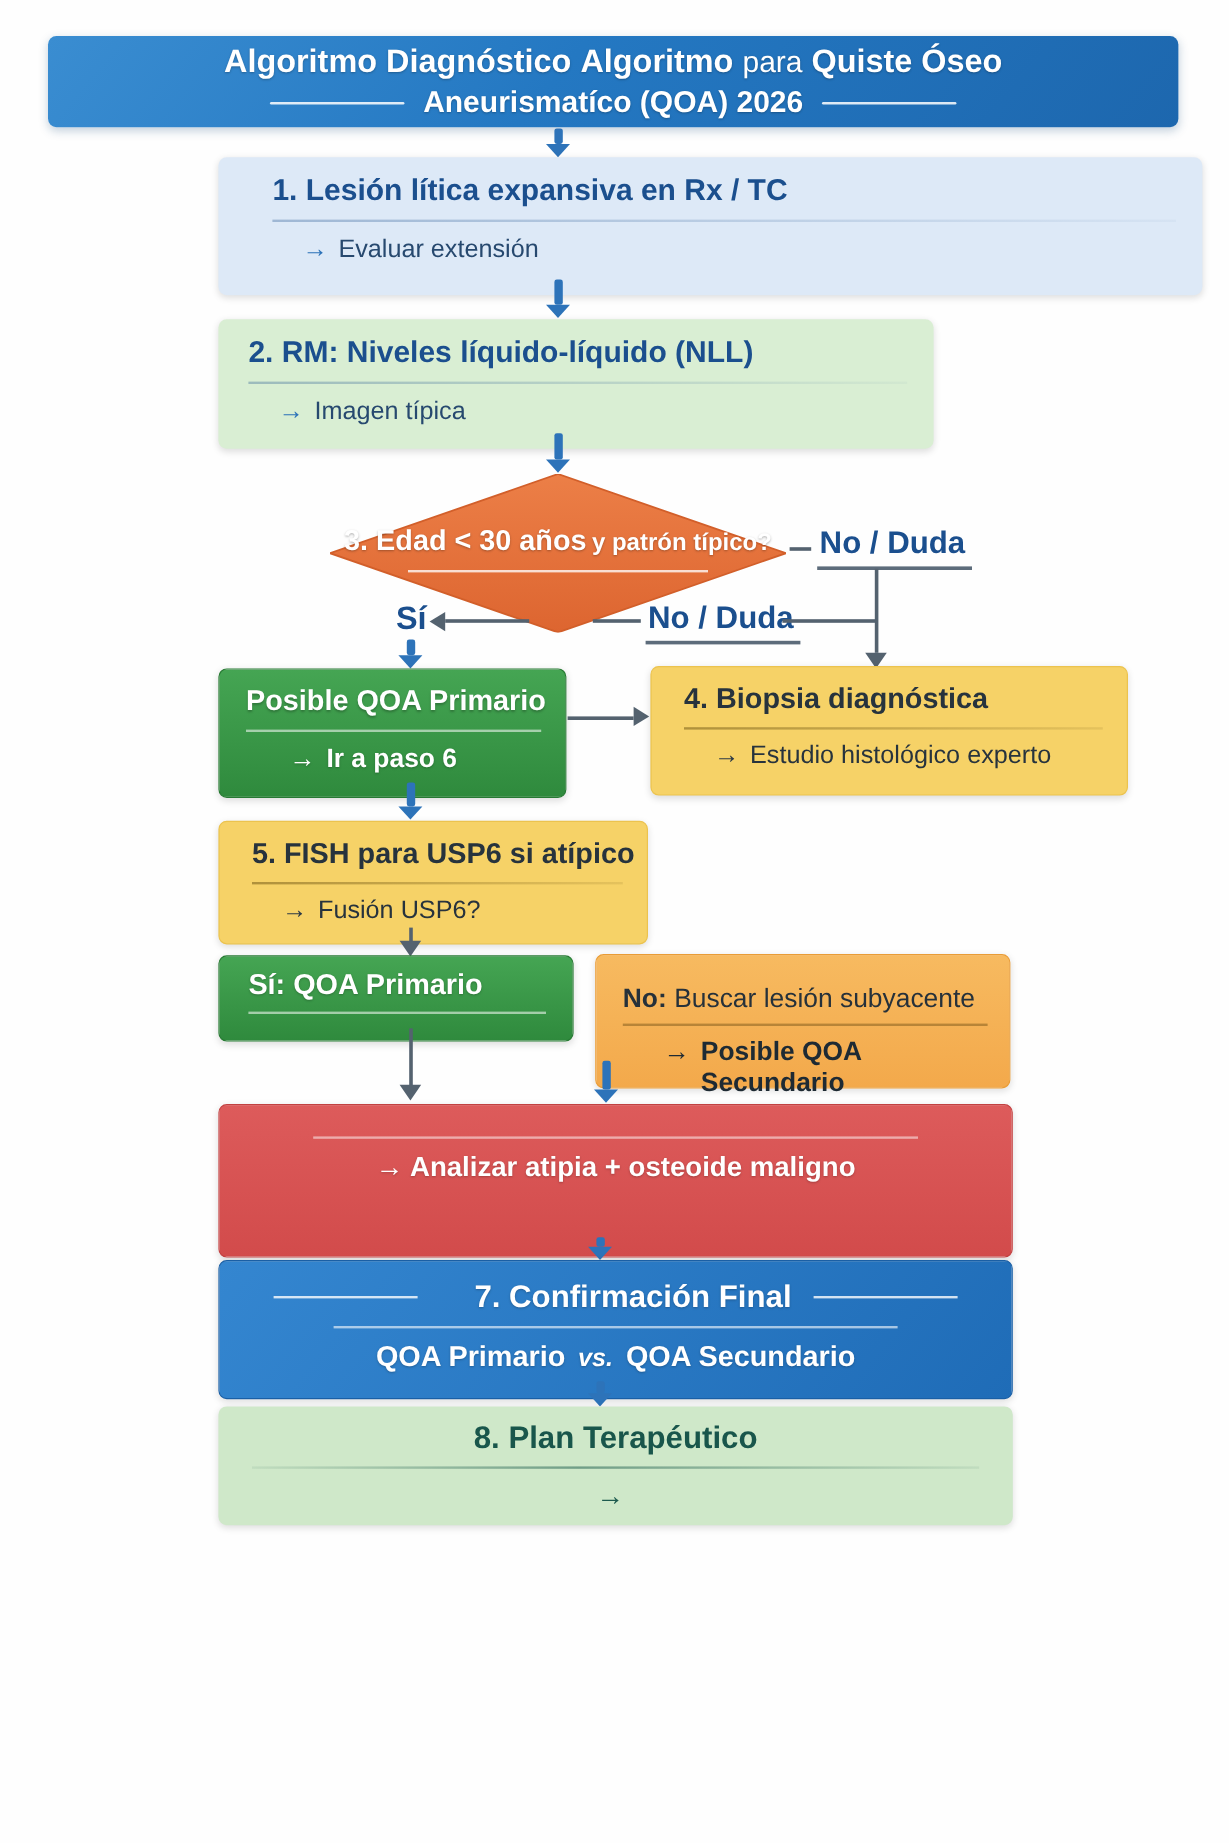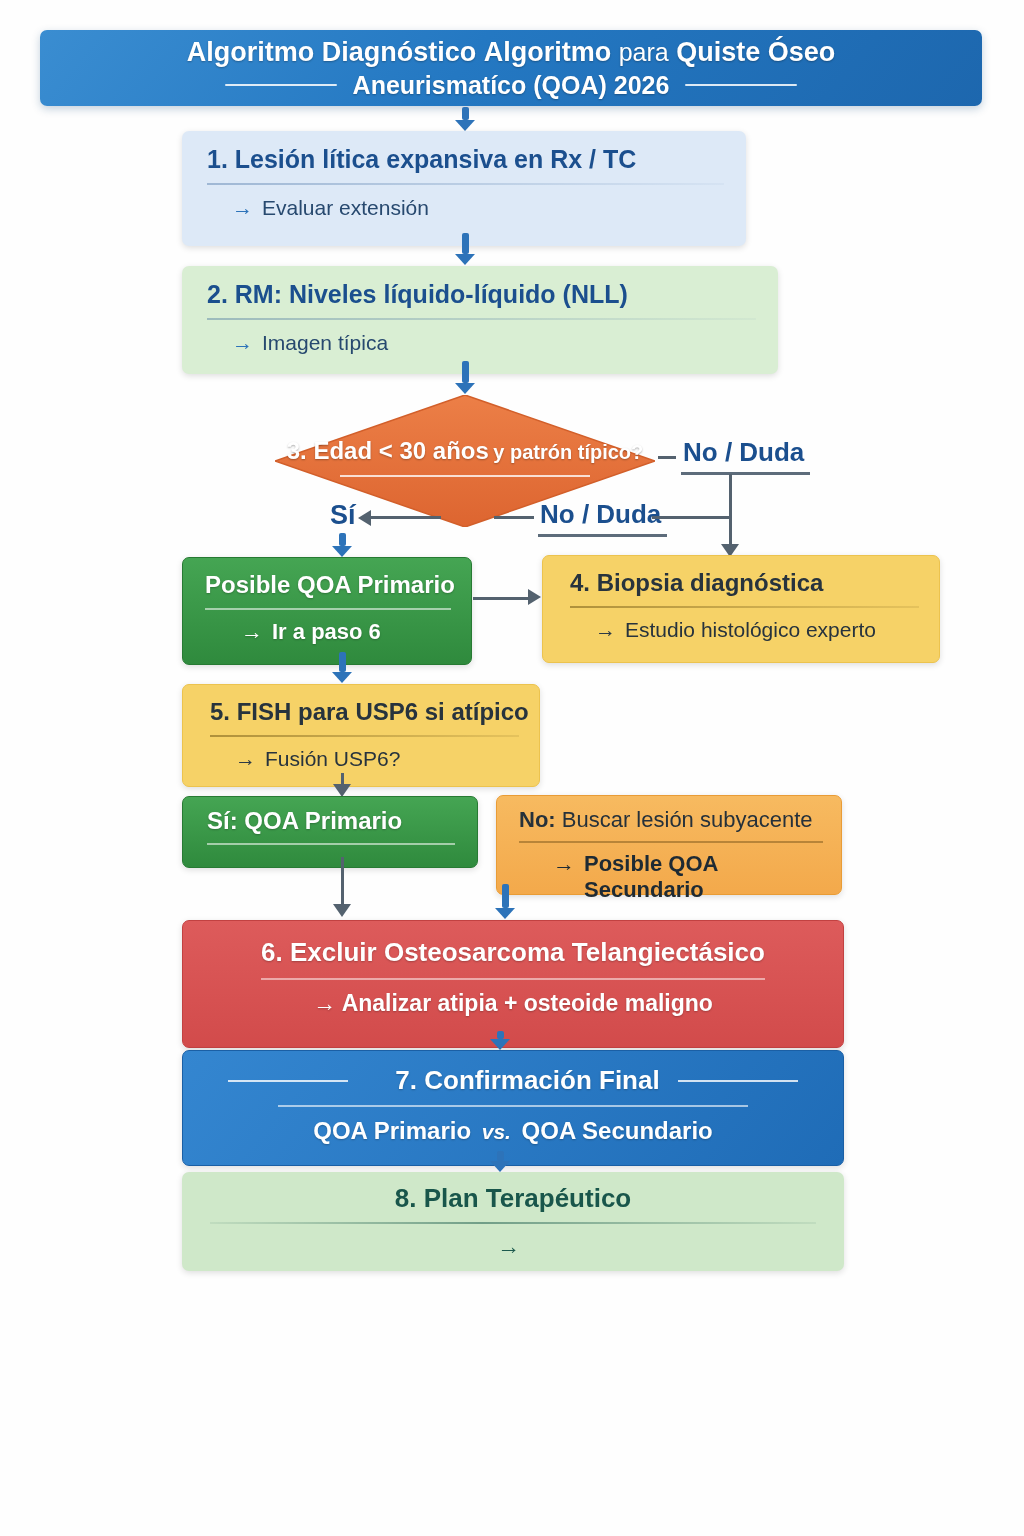--- a/index.html
+++ b/index.html
@@ -93,21 +93,21 @@
   .boxP .sep { margin:9px 20px 0 22px; }
   .boxP .subrow { margin:9px 0 0 58px; font-size:22px; font-weight:700; }
 
   .box4 { left:542px; top:555px; width:396px; height:93px; }
   .box5 { left:182px; top:684px; width:356px; height:88px; }
 
   .boxY { left:182px; top:796px; width:294px; height:60px; padding-top:10px; }
   .boxY .title { font-size:24px; margin-left:24px; }
   .boxY .sep { margin:8px 22px 0 24px; }
 
-  .boxN { left:496px; top:795px; width:344px; height:87px; padding-top:11px; }
+  .boxN { left:496px; top:795px; width:344px; height:87px; padding-top:23px; }
   .boxN .l1 { font-size:22px; margin-left:22px; color:#26313a; }
   .boxN .l1 b { font-weight:700; }
   .boxN .sep { margin:8px 18px 0 22px; background:rgba(100,70,15,.42); }
   .boxN .subrow { margin:8px 0 0 56px; font-size:22px; font-weight:700; color:#1e2a33; }
 
   .box6 { left:182px; top:920px; width:660px; height:110px; text-align:center; padding-top:16px; }
   .box6 .title { font-size:26px; }
   .box6 .sep { margin:10px 78px 0; background:rgba(255,255,255,.5); }
   .box6 .sub { margin-top:10px; font-size:23px; font-weight:700; }
 
@@ -142,21 +142,21 @@
       <div class="l2">Aneurismatíco (QOA) 2026</div>
       <div class="hdash"></div>
     </div>
   </div>
 
   <div class="varrow" style="left:455px; top:107px; height:24px;">
     <div class="stem"></div>
       <div class="head"></div>
   </div>
 
-  <div class="card lightblue stepLight" style="left:182px; top:131px; width:564px; height:101px;">
+  <div class="card lightblue stepLight" style="left:182px; top:131px; width:800px; height:101px;padding-left:20px;">
     <div class="title navyText">1. Lesión lítica expansiva en Rx / TC</div>
     <div class="sep sepBlue"></div>
     <div class="subrow navySub">
       <span class="sub-arrow arrow-blue-glyph">→</span>
       <span>Evaluar extensión</span>
     </div>
   </div>
 
   <div class="varrow" style="left:455px; top:233px; height:32px;">
     <div class="stem"></div>
@@ -271,21 +271,20 @@
 
   <div class="abs slate" style="left:341px; top:857px; width:3px; height:48px;"></div>
   <div class="abs headDown" style="left:333px; top:904px;"></div>
 
   <div class="varrow" style="left:495px; top:884px; height:35px;">
     <div class="stem"></div>
       <div class="head"></div>
   </div>
 
   <div class="card red box6 whiteText">
-    <div class="title">6. Excluir Osteosarcoma Telangiectásico</div>
     <div class="sep"></div>
     <div class="sub">
       <span>→</span>
       <span>Analizar atipia + osteoide maligno</span>
     </div>
   </div>
 
   <div class="varrow" style="left:490px; top:1031px; height:19px;">
     <div class="stem"></div>
       <div class="head"></div>

